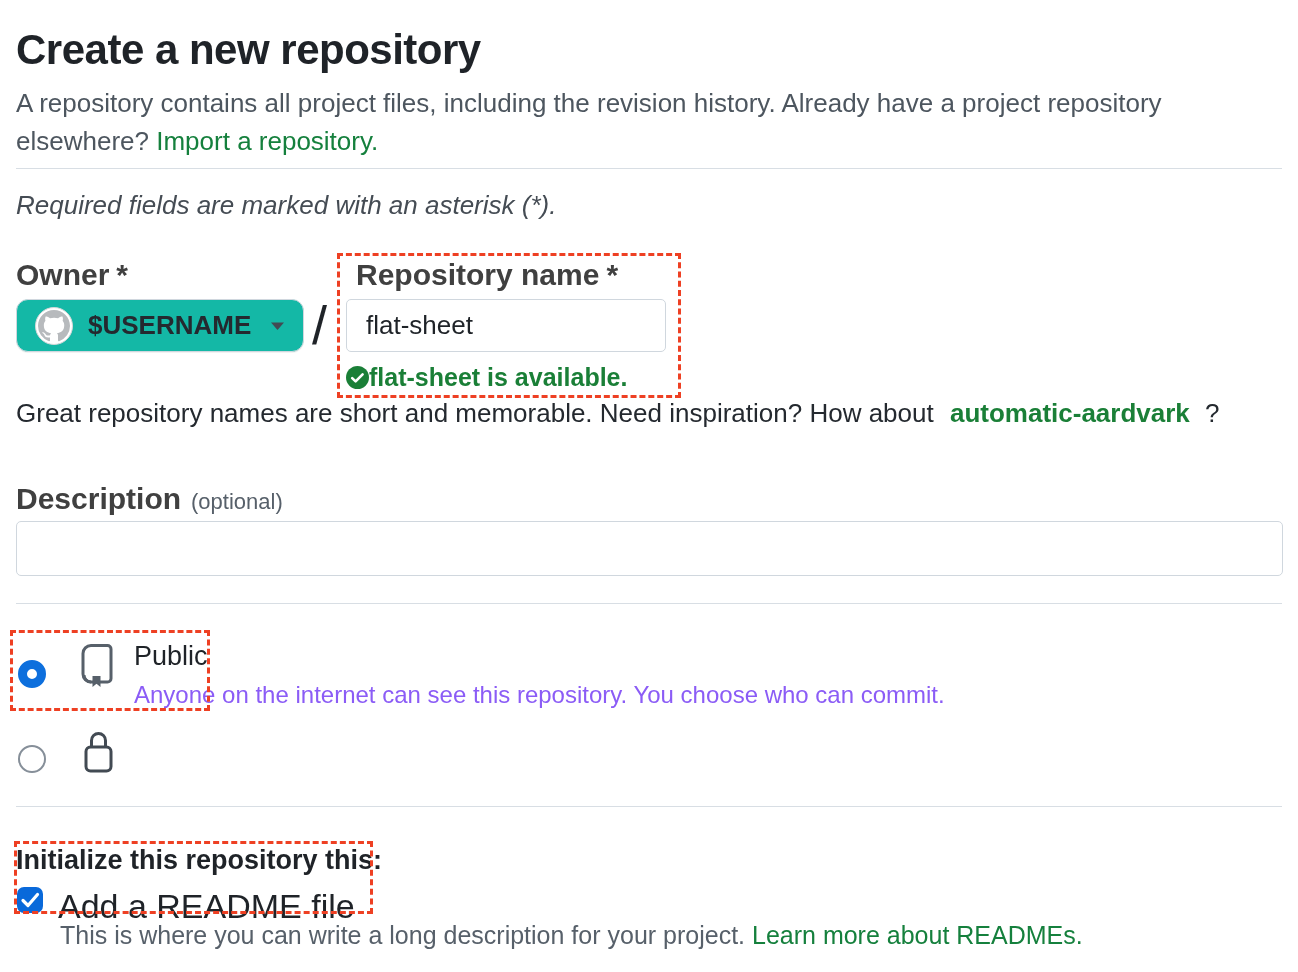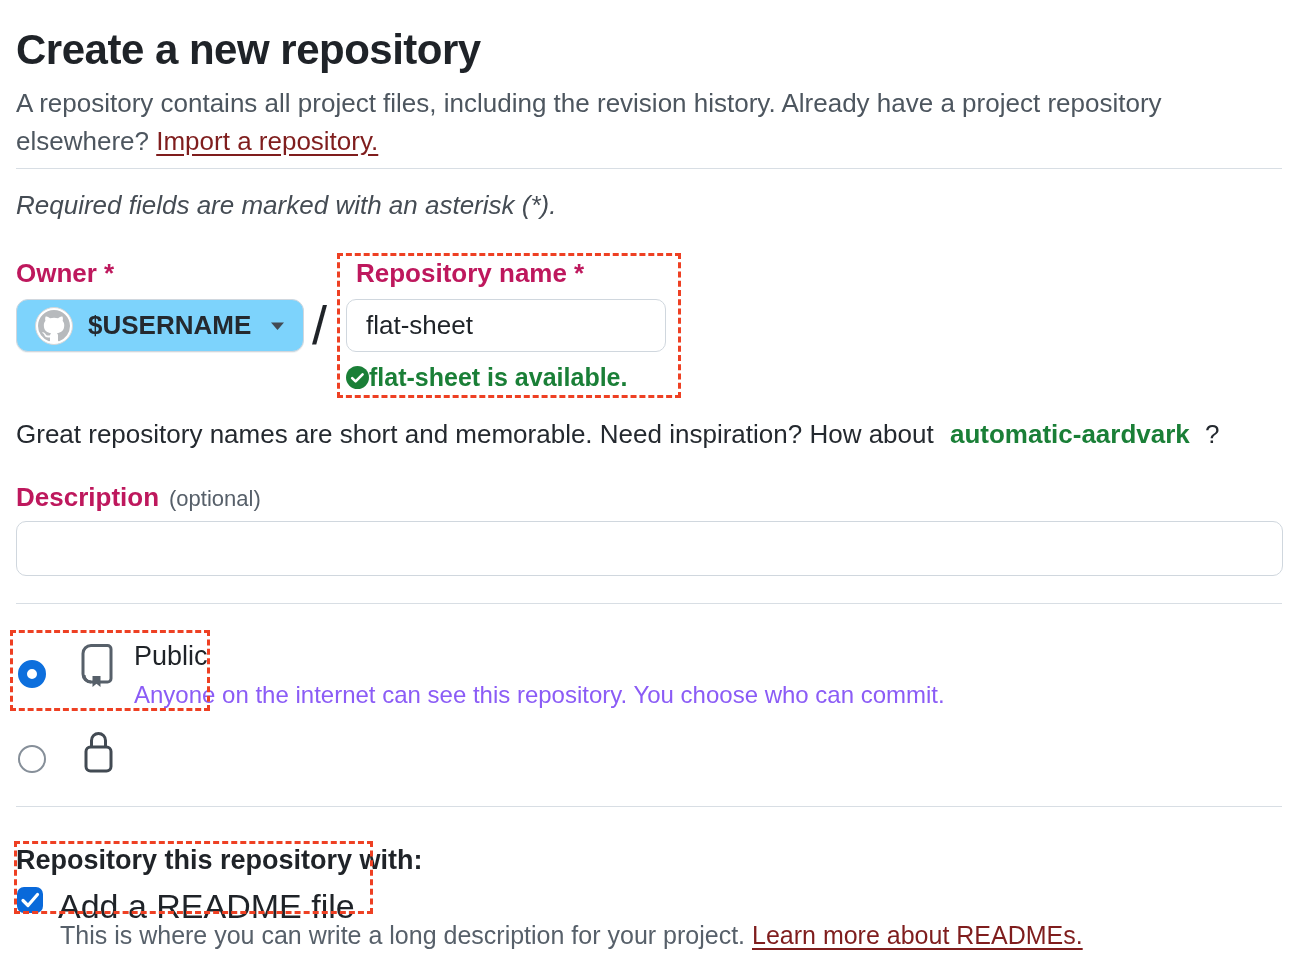--- a/index.html
+++ b/index.html
@@ -21,37 +21,37 @@
     left: 16px; top: 26px;
     font-size: 42px; font-weight: 700; letter-spacing: -0.5px;
     color: #1f2328; line-height: 48px;
   }
   .intro {
     left: 16px; top: 84px;
     font-size: 26px; line-height: 38px; color: #4d565f;
     width: 1240px;
   }
   .link {
-    color: #7f1d1d; text-decoration: underline; cursor: pointer;
+    color: #15803d; cursor: pointer;
     text-underline-offset: 4px;
   }
   .divider {
     left: 16px; width: 1266px; height: 1px; background: #d8dee4;
   }
   .required-note {
     left: 16px; top: 190px;
     font-style: italic; font-size: 26px; color: #454c54;
   }
 
-  .field-label { font-size: 26px; font-weight: 700; color: #be185d; text-align: center; }
+  .field-label { font-size: 30px; font-weight: 700; color: #404040; text-align: center; }
   .field-label .req { margin-left: 7px; }
 
   .owner-btn {
     left: 16px; top: 299px; width: 288px; height: 53px;
-    background: #7dd3fc;
+    background: #14b8a6;
     border: 1px solid #d0d7de;
     border-radius: 12px;
     box-shadow: 0 1px 0 rgba(31,35,40,0.06);
     display: flex; align-items: center;
     padding: 0 18px; cursor: pointer;
   }
   .avatar {
     width: 38px; height: 38px; border-radius: 50%;
     background: #ffffff; border: 1px solid #d6d7d8;
     display: flex; align-items: center; justify-content: center;
@@ -66,38 +66,38 @@
   .slash {
     left: 312px; top: 294px;
     font-size: 54px; font-weight: 400; color: #1f2328;
     transform: skewX(0deg);
   }
 
   .repo-label { left: 356px; top: 258px; }
   .text-input {
     background: #ffffff;
     border: 1px solid #d0d7de;
-    border-radius: 10px;
+    border-radius: 5px;
     font-family: "Liberation Sans", "DejaVu Sans", sans-serif;
     font-size: 26px; color: #1f2328;
     padding: 0 19px;
     outline: none;
   }
   .repo-input { left: 346px; top: 299px; width: 320px; height: 53px; }
   .desc-input { left: 16px; top: 521px; width: 1267px; height: 55px; }
 
   .availability {
     left: 346px; top: 363px;
     display: flex; align-items: center; 
   }
   .availability-text {
     font-size: 25px; font-weight: 700; color: #1a7f37;
   }
 
-  .suggestion { left: 16px; top: 419px; font-size: 26px; color: #24292f; white-space: nowrap; }
+  .suggestion { left: 16px; top: 398px; font-size: 26px; color: #24292f; white-space: nowrap; }
   .suggestion .green { color: #1a7f37; font-weight: 700; margin: 0 8px 0 9px; }
 
   .desc-label-row { left: 16px; top: 482px; display: flex; align-items: baseline; }
   .optional-tag { font-size: 22px; font-weight: 400; color: #57606a; margin-left: 10px; }
 
   .radio-outer {
     width: 28px; height: 28px; border-radius: 50%;
     background: #ffffff; border: 2px solid #868f99;
   }
   .radio-outer.checked { border: 9px solid #0d6fdd; }
@@ -209,21 +209,21 @@
   <div class="abs radio-outer" style="left:18px; top:745px"></div>
   <div class="abs" style="left:83px; top:726px">
     <svg width="31" height="50" viewBox="0 0 31 50">
       <rect x="3" y="21" width="25" height="24" rx="4.5" fill="none" stroke="#424a53" stroke-width="3"></rect>
       <path d="M8.5 21 v-6.5 a7 7 0 0 1 14 0 V21" fill="none" stroke="#424a53" stroke-width="3"></path>
     </svg>
   </div>
 
   <div class="abs divider" style="top:806px"></div>
 
-  <div class="abs init-heading">Repository this repository with:</div>
+  <div class="abs init-heading">Initialize this repository this:</div>
 
   <div class="abs checkbox">
     <svg width="20" height="18" viewBox="0 0 20 18">
       <path d="M3 9.5l5 5 9.5-11" fill="none" stroke="#ffffff" stroke-width="3.2" stroke-linecap="round" stroke-linejoin="round"></path>
     </svg>
   </div>
   <div class="abs readme-label">Add a README file</div>
 
   <div class="abs readme-note">
     <span>This is where you can write a long description for your project.</span>

